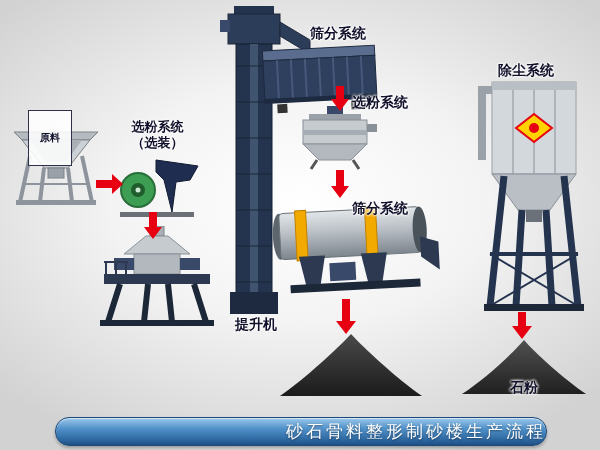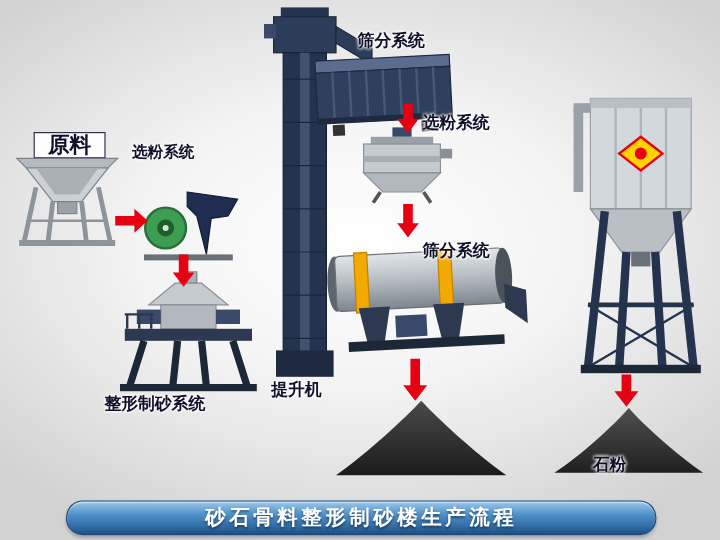--- a/index.html
+++ b/index.html
@@ -2,28 +2,28 @@
 <html><head>
 <meta charset="utf-8">
 <style>
   html,body{margin:0;padding:0;}
   body{width:600px;height:450px;font-family:"Liberation Sans","DejaVu Sans",sans-serif;}
   #stage{position:relative;width:600px;height:450px;overflow:hidden;
     background:radial-gradient(ellipse 70% 60% at 50% 45%, #ffffff 0%, #f3f3f3 45%, #d2d2d2 100%);}
   .equip{position:absolute;}
   #arrows{position:absolute;left:0;top:0;pointer-events:none;}
   .lbl{position:absolute;font-weight:bold;color:#10102a;font-size:14px;line-height:1.25;
-       text-shadow:0 0 3px #fff,0 0 3px #fff,0 0 3px #fff;white-space:nowrap;}
+       text-align:center;text-shadow:0 0 3px #fff,0 0 3px #fff,0 0 3px #fff;white-space:nowrap;font-family:Liberation Serif, serif;}
   .lbl .sub{display:block;font-size:13px;}
-  .lbl-box{position:absolute;font-weight:bold;color:#10102a;font-size:18px;line-height:18px;
-       border:1.5px solid #30304a;background:rgba(255,255,255,.88);padding:1px 11px;white-space:nowrap;}
+  .lbl-box{position:absolute;font-weight:bold;color:#10102a;font-size:10px;line-height:18px;
+       border:1.5px solid #30304a;background:rgba(255,255,255,.88);padding:18px 11px;white-space:nowrap;}
   #banner{position:absolute;left:55px;top:417px;width:490px;height:27px;border-radius:14px;
       background:linear-gradient(180deg,#9cc8ec 0%,#4f90c8 40%,#2a639c 85%,#1e4f82 100%);
       border:1px solid #1c4a7a;box-shadow:0 2px 3px rgba(0,0,0,.25), inset 0 1px 1px rgba(255,255,255,.6);}
-  #banner span{display:block;text-align:center;line-height:27px;color:#fff;font-weight:bold;
+  #banner span{display:block;text-align:right;line-height:27px;color:#fff;font-weight:normal;
       font-size:17px;letter-spacing:3px;text-shadow:0 1px 2px rgba(0,0,0,.45);}
 </style>
 </head>
 <body>
 
 <div id="stage">
 
   <svg class="equip" style="left:10px;top:126px;" width="92" height="84" viewBox="0 0 92 84">
     <polygon points="4,6 88,6 80,14 12,14" fill="#b5bac0" stroke="#7c838a" stroke-width="1"></polygon>
     <polygon points="12,14 80,14 58,42 34,42" fill="#ccd1d6" stroke="#7c838a" stroke-width="1"></polygon>
@@ -150,32 +150,33 @@
     <polygon fill="#e60012" points="336,86 344,86 344,99 349,99 340,111 331,99 336,99"></polygon>
     <polygon fill="#e60012" points="336,170 344,170 344,186 349,186 340,198 331,186 336,186"></polygon>
     <polygon fill="#e60012" points="342,299 350,299 350,321 356,321 346,334 336,321 342,321"></polygon>
     <polygon fill="#e60012" points="518,312 526,312 526,326 532,326 522,339 512,326 518,326"></polygon>
   </svg>
 
   <div class="lbl-box" style="left:28px;top:110px;">原料</div>
 
   <div class="lbl" style="left:110px;top:119px;width:95px;font-size:13px;">
     <span>选粉系统</span>
+    <span class="sub">（选装）</span>
   </div>
 
-  <div class="lbl" style="left:87px;top:328px;width:140px;">整形制砂系统</div>
 
   <div class="lbl" style="left:226px;top:316px;width:60px;">提升机</div>
 
   <div class="lbl" style="left:298px;top:25px;width:80px;">筛分系统</div>
 
   <div class="lbl" style="left:352px;top:94px;">选粉系统</div>
 
   <div class="lbl" style="left:352px;top:200px;">筛分系统</div>
 
+  <div class="lbl" style="left:486px;top:62px;width:80px;">除尘系统</div>
 
 
   <div class="lbl" style="left:494px;top:379px;width:60px;">石粉</div>
 
   <div id="banner">
     <span>砂石骨料整形制砂楼生产流程</span>
   </div>
 
 </div>
 

